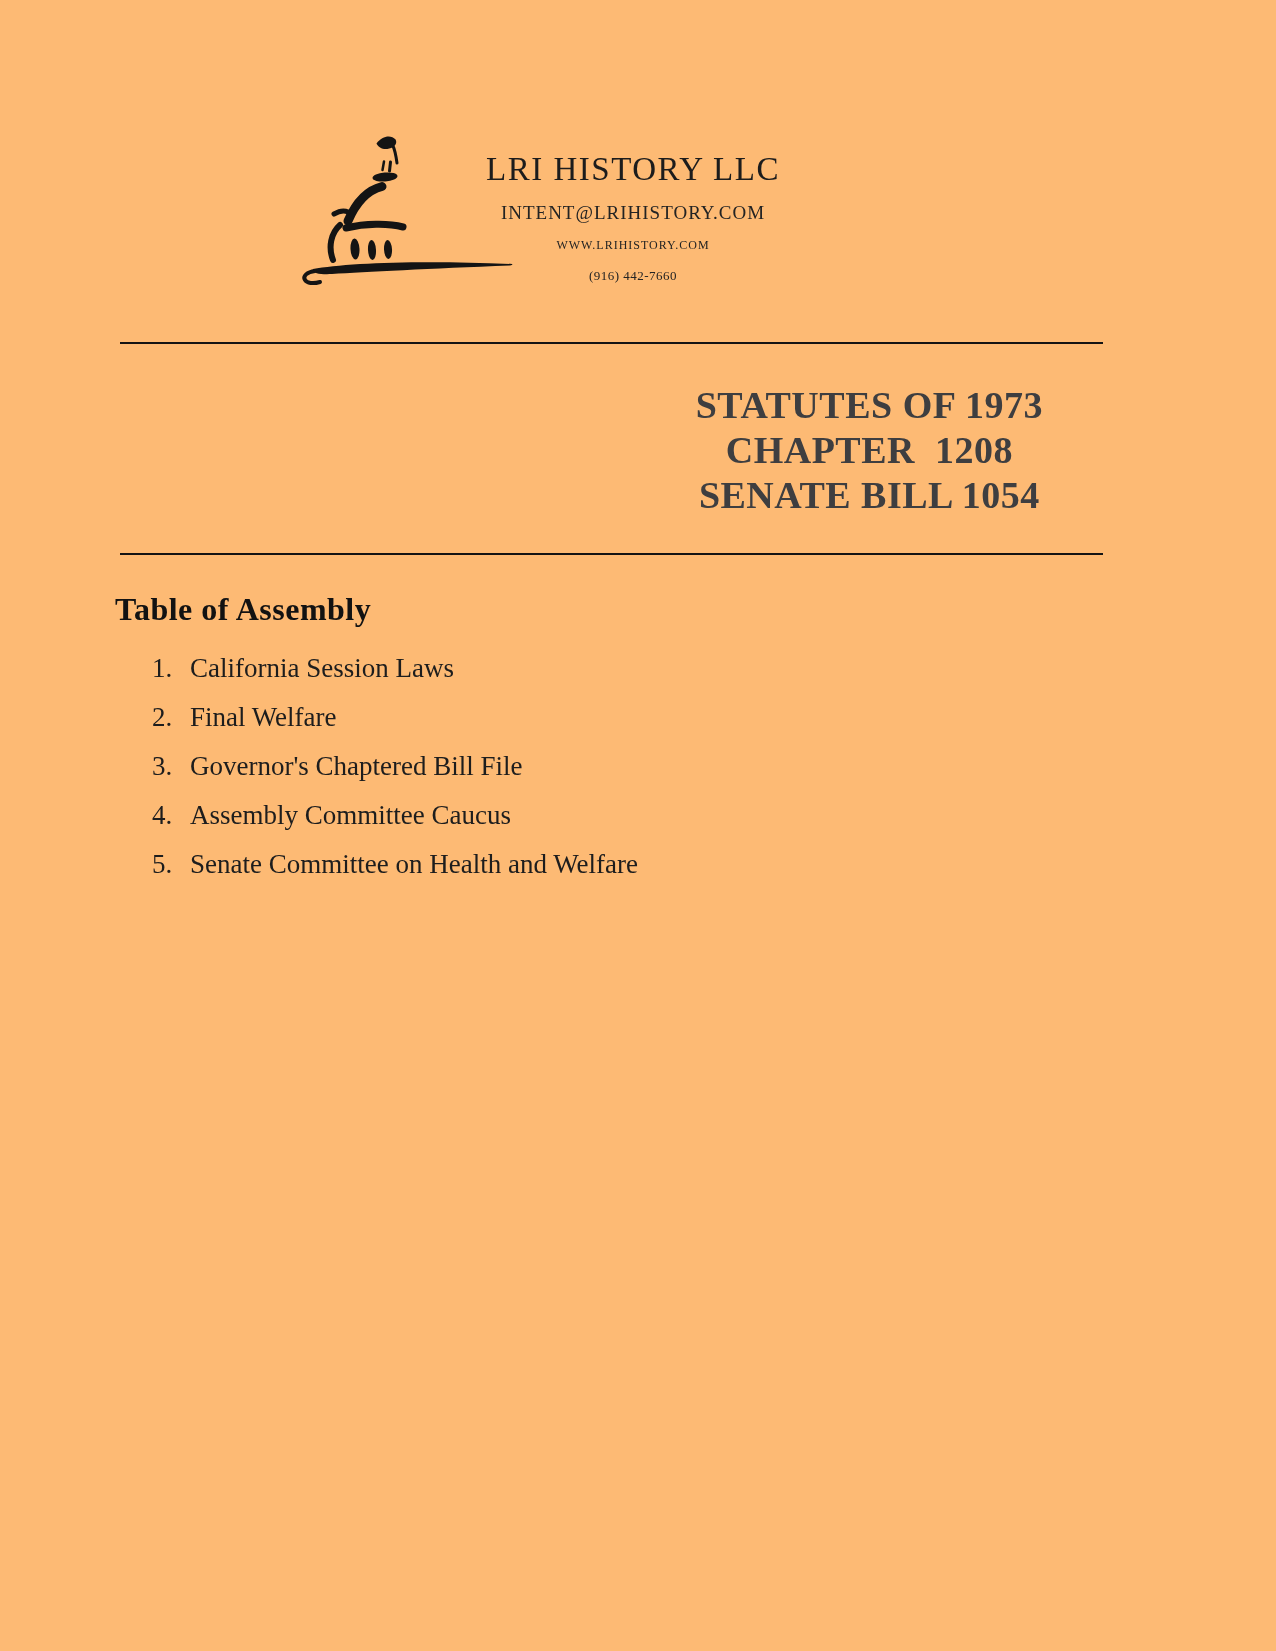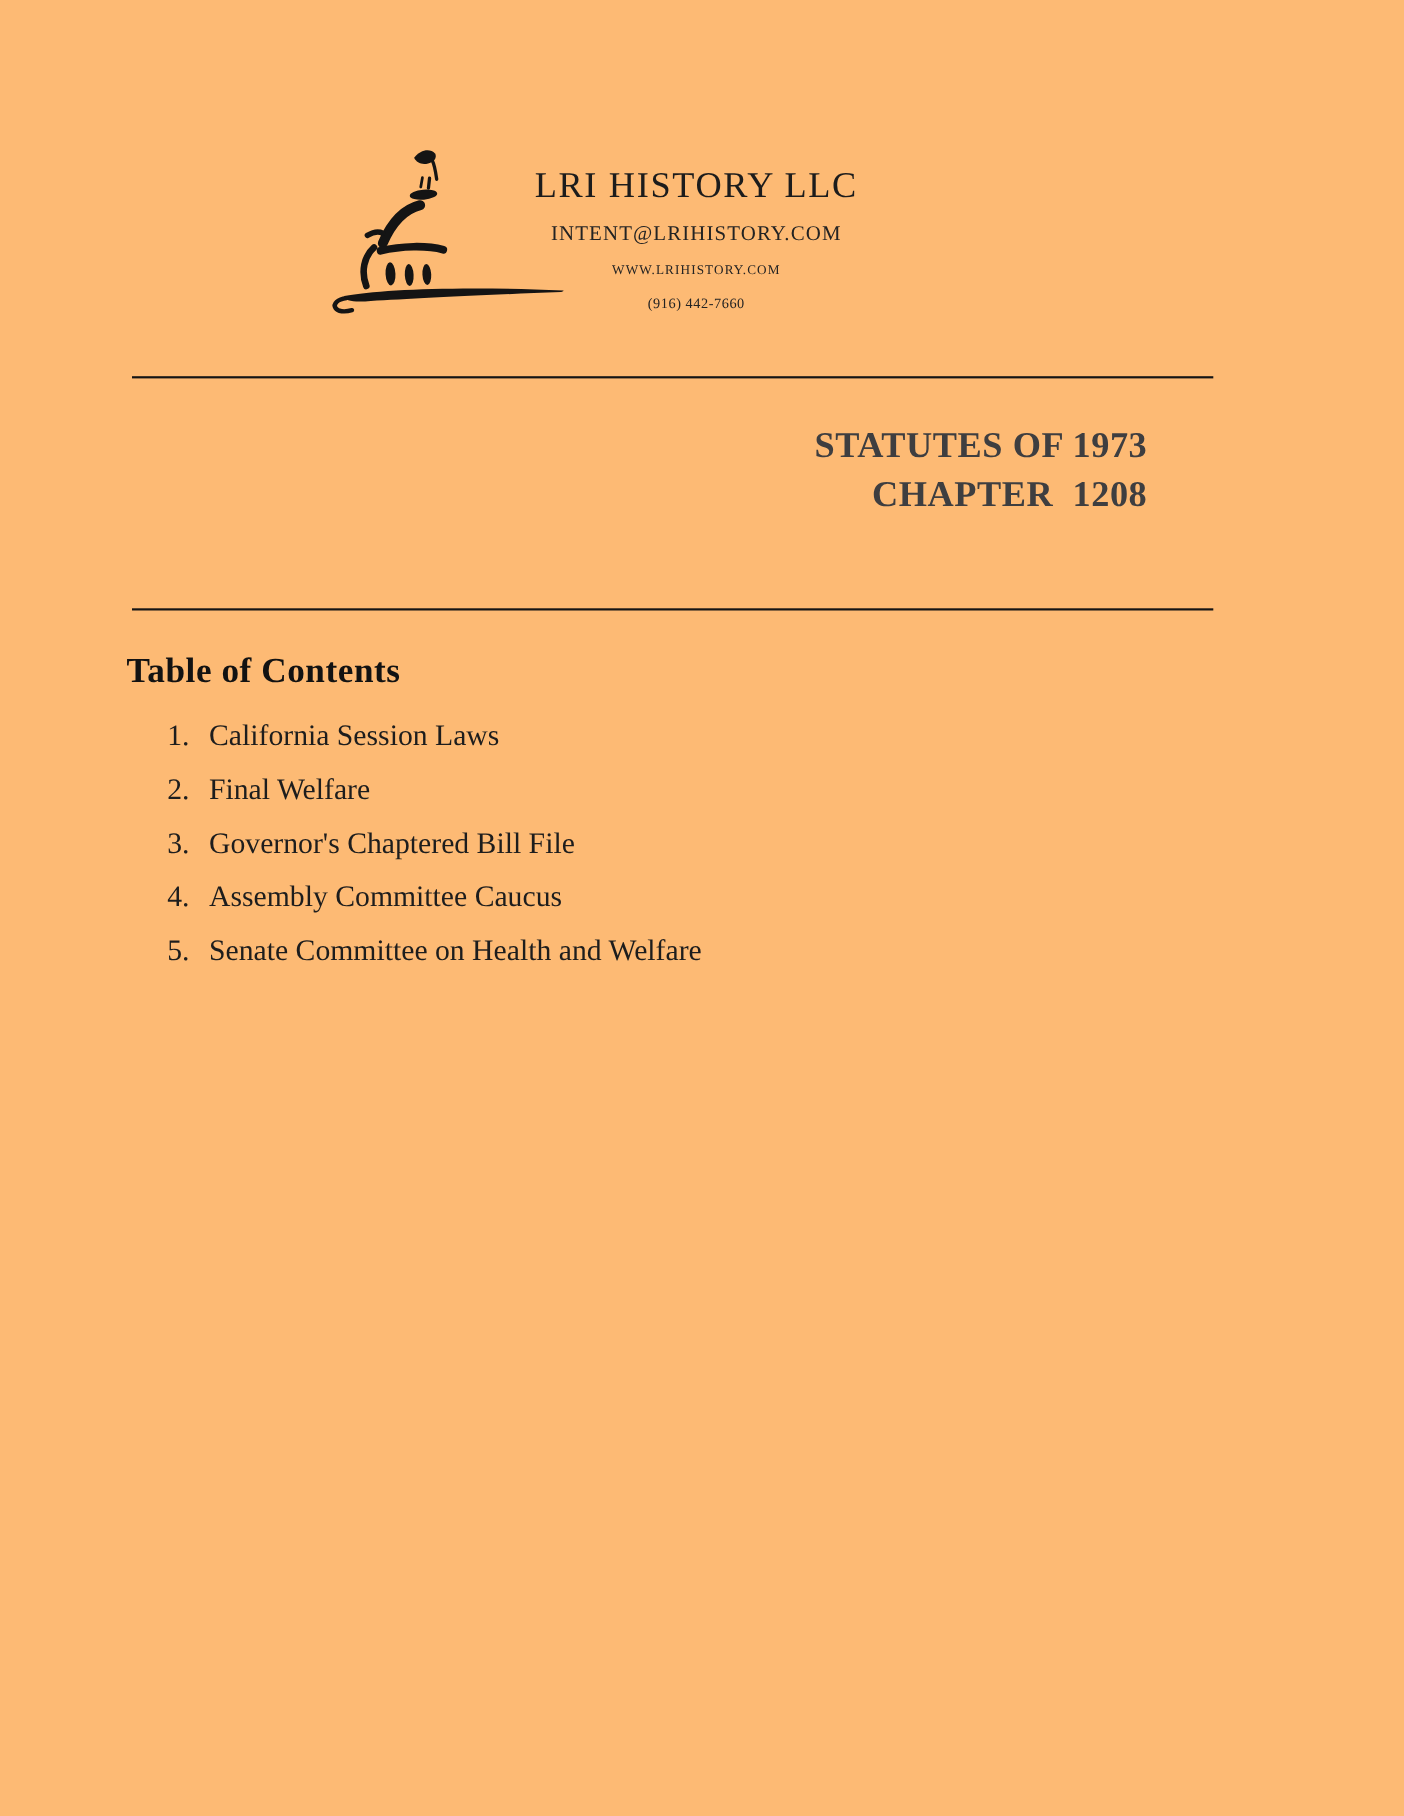--- a/index.html
+++ b/index.html
@@ -69,23 +69,23 @@
     background: #141414;
   }
   .rule-1 { top: 342px; }
   .rule-2 { top: 553px; }
 
   
   .statutes-block {
     position: absolute;
     right: 233px;
     top: 383px;
-    text-align: right;
+    text-align: center;
     font-weight: bold;
-    font-size: 33px;
+    font-size: 38px;
     line-height: 45px;
     letter-spacing: 0.5px;
     color: #3e3e40;
   }
   .statutes-block .ref-line { white-space: pre; }
 
   
   .toc-heading {
     position: absolute;
     left: 115px;
@@ -161,25 +161,26 @@
     <div class="contact-email">INTENT@LRIHISTORY.COM</div>
     <div class="contact-web">WWW.LRIHISTORY.COM</div>
     <div class="contact-phone">(916) 442-7660</div>
   </div>
 
   <div class="rule rule-1"></div>
 
   <div class="statutes-block">
     <div class="ref-line">STATUTES OF 1973</div>
     <div class="ref-line">CHAPTER  1208</div>
+    <div class="ref-line">SENATE BILL 1054</div>
   </div>
 
   <div class="rule rule-2"></div>
 
-  <div class="toc-heading">Table of Contents</div>
+  <div class="toc-heading">Table of Assembly</div>
 
   <div class="toc-list">
     <div class="toc-item">
       <span class="toc-number">1.</span>
       <span class="toc-label">California Session Laws</span>
     </div>
     <div class="toc-item">
       <span class="toc-number">2.</span>
       <span class="toc-label">Final Welfare</span>
     </div>

